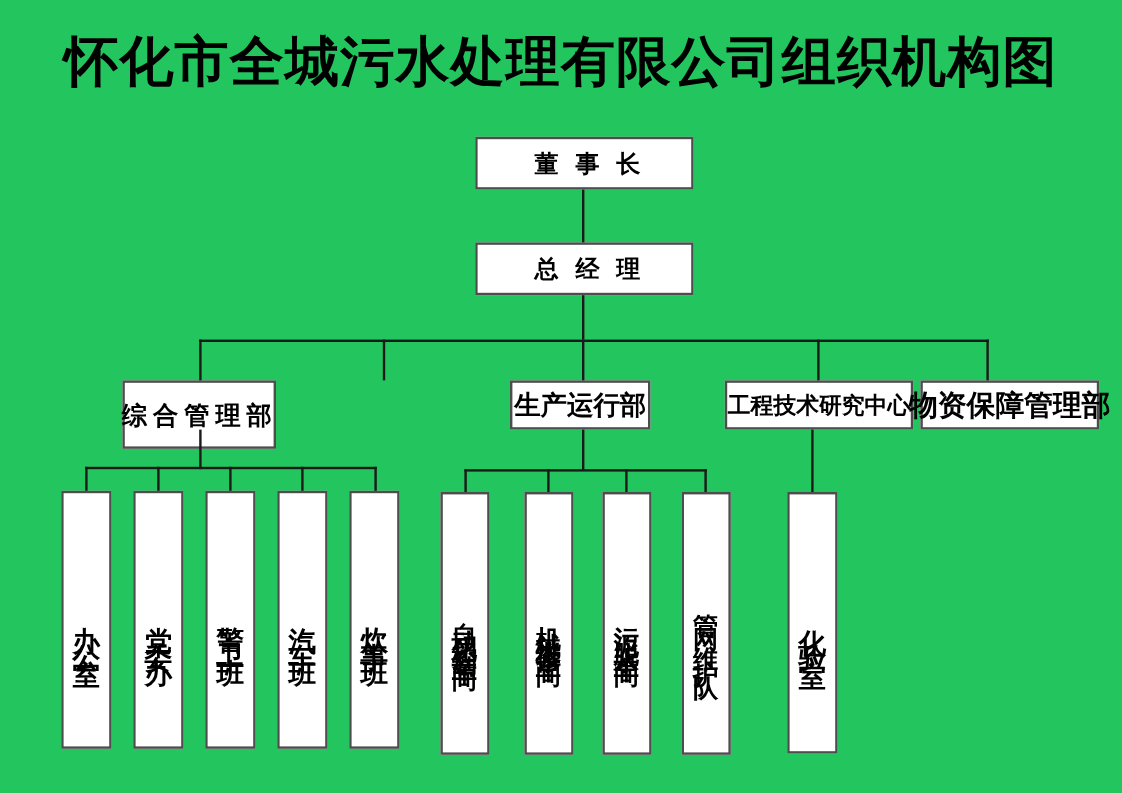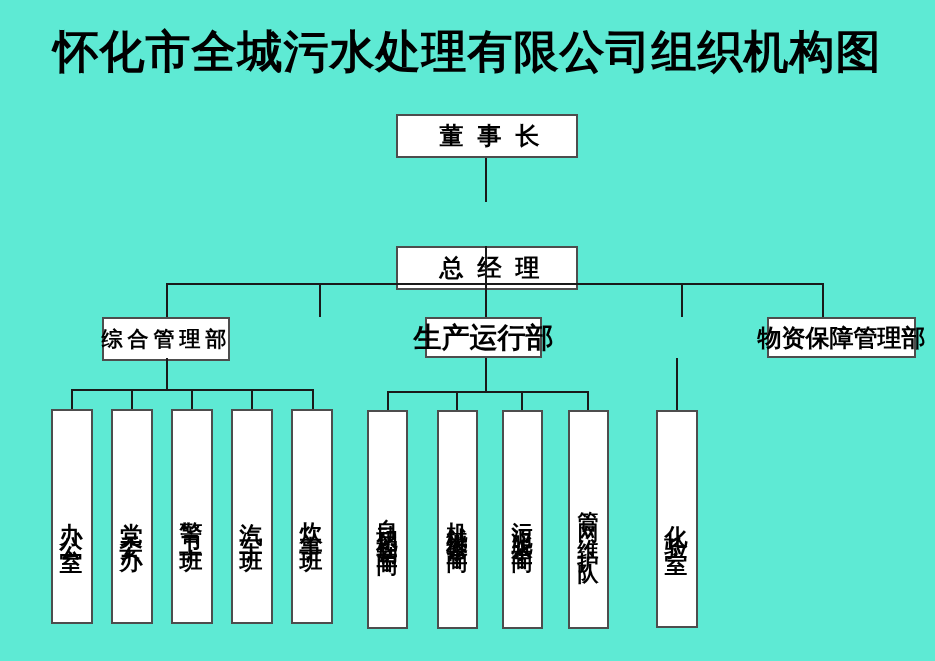--- a/index.html
+++ b/index.html
@@ -1,20 +1,20 @@
 <!DOCTYPE html>
 <html><head>
 <meta charset="utf-8">
 <style>
   html, body { margin: 0; padding: 0; background: #ffffff; }
   #canvas {
     position: relative;
     width: 935px;
     height: 661px;
-    background: #5eead4;
+    background: #22c55e;
     font-family: "DejaVu Serif", "Liberation Serif", serif;
     color: #000000;
     overflow: hidden;
   }
   .title {
     position: absolute;
     left: 0; top: 22px;
     width: 935px;
     text-align: center;
     font-size: 45px;
@@ -26,21 +26,21 @@
     position: absolute;
     box-sizing: border-box;
     border: 2px solid #4d4d4d;
     background: #ffffff;
     display: flex;
     align-items: center;
     justify-content: center;
     font-weight: bold;
     white-space: nowrap;
   }
-  .box.lvl1 { font-size: 24px; letter-spacing: 14px; padding-left: 19px; }
+  .box.lvl1 { font-size: 20px; letter-spacing: 14px; padding-left: 19px; }
   .box.lvl2 { font-size: 21px; }
   .vbox {
     position: absolute;
     box-sizing: border-box;
     border: 2px solid #4d4d4d;
     background: #ffffff;
     display: flex;
     align-items: center;
     justify-content: center;
     font-weight: bold;
@@ -58,24 +58,25 @@
   .vl { position: absolute; width: 2px; background: #1a1a1a; }
 </style>
 </head>
 <body>
 
 <div id="canvas">
 
   <div class="title">怀化市全城污水处理有限公司组织机构图</div>
 
   <div class="box lvl1" style="left:396px; top:114px; width:182px; height:44px;">董事长</div>
-  <div class="box lvl1" style="left:396px; top:202px; width:182px; height:44px;margin-top:44px;">总经理</div>
+  <div class="box lvl1" style="left:396px; top:202px; width:182px; height:44px;">总经理</div>
 
-  <div class="box lvl2" style="left:102px; top:317px; width:128px; height:44px; letter-spacing:5px; padding-left:1px;text-align:right;">综合管理部</div>
-  <div class="box lvl2" style="left:425px; top:317px; width:117px; height:41px; font-size:28px;">生产运行部</div>
+  <div class="box lvl2" style="left:102px; top:317px; width:128px; height:57px; letter-spacing:5px; padding-left:1px;text-align:right;">综合管理部</div>
+  <div class="box lvl2" style="left:425px; top:317px; width:117px; height:41px; font-size:22px;">生产运行部</div>
+  <div class="box lvl2" style="left:604px; top:317px; width:157px; height:41px; font-size:19px;">工程技术研究中心</div>
   <div class="box lvl2" style="left:767px; top:317px; width:149px; height:41px; font-size:24px;">物资保障管理部</div>
 
   <div class="vbox" style="left:51px; top:409px; width:42px; height:215px;">
     <span>办公室</span>
     </div>
   <div class="vbox" style="left:111px; top:409px; width:42px; height:215px;">
     <span>党委办</span>
     </div>
   <div class="vbox" style="left:171px; top:409px; width:42px; height:215px;">
     <span>警卫班</span>

